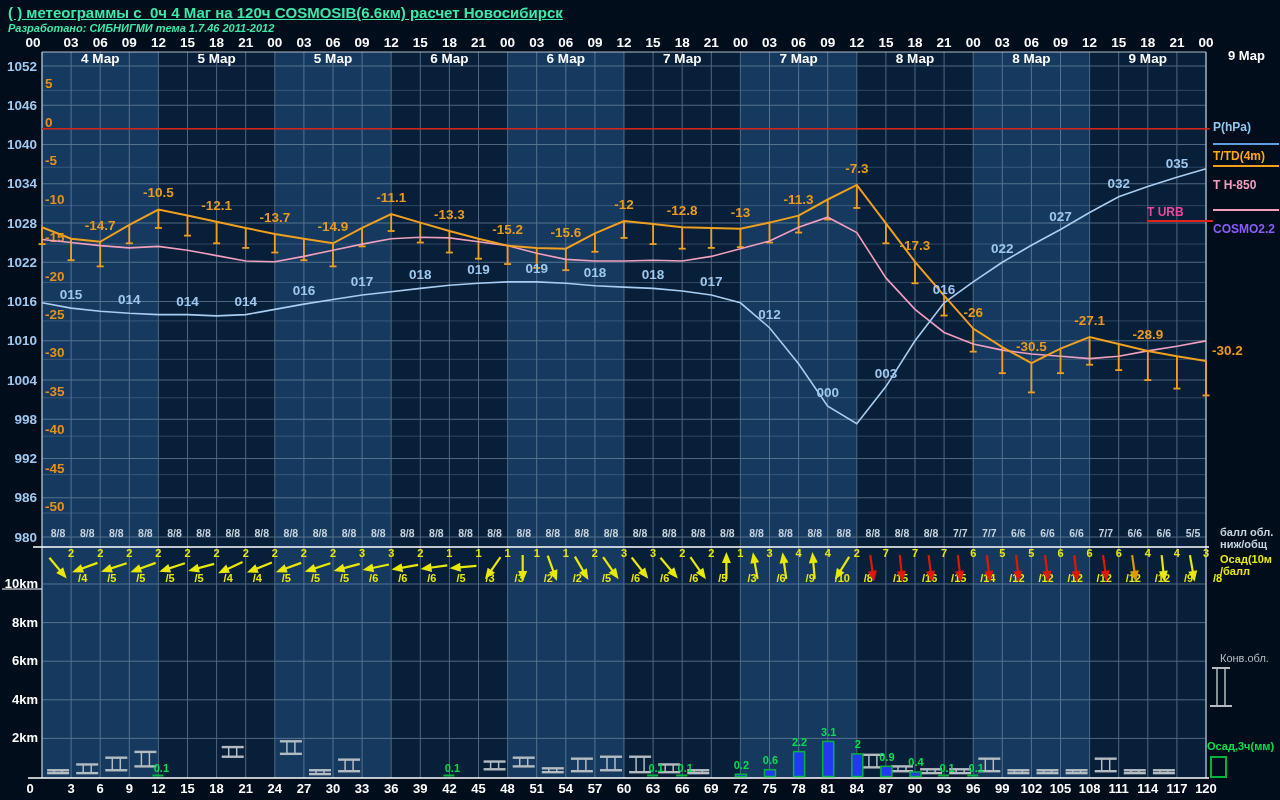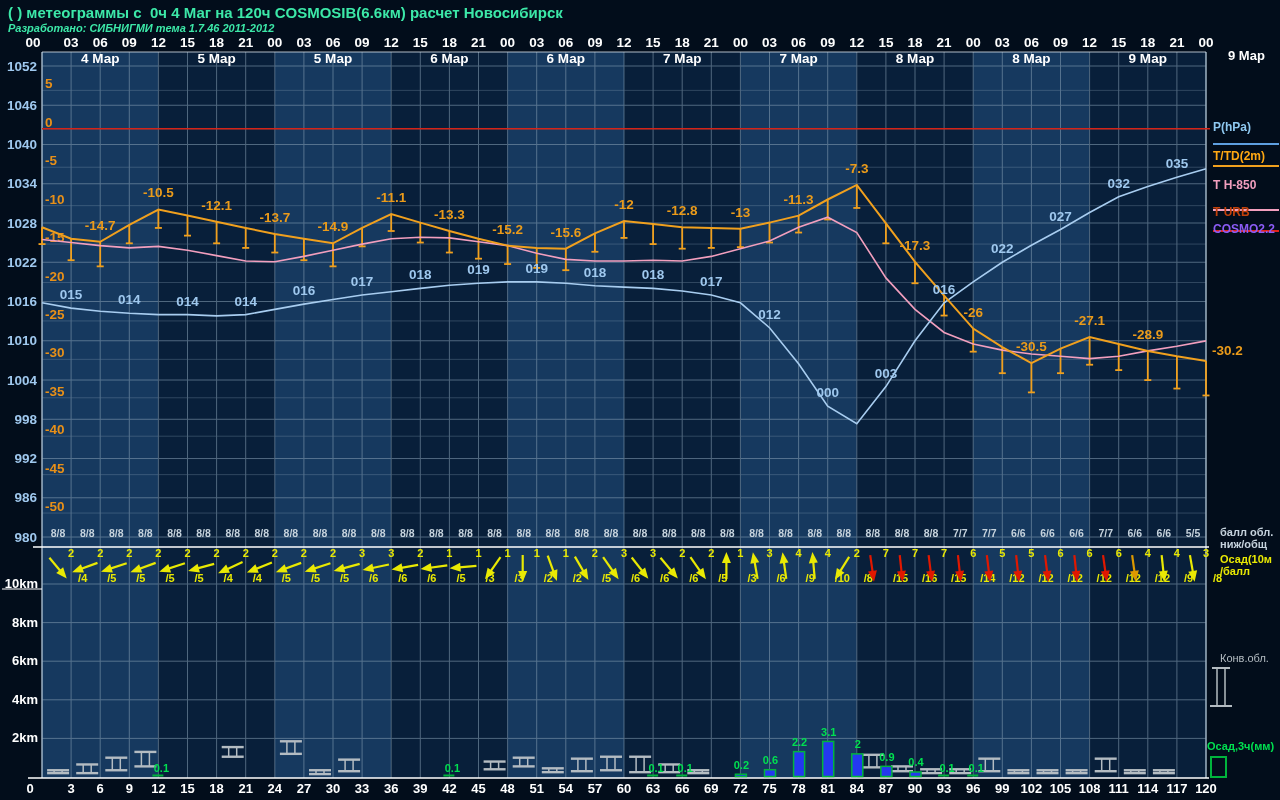--- a/index.html
+++ b/index.html
@@ -4,33 +4,33 @@
 <style>
   html,body{margin:0;padding:0;}
   body{
     width:1280px;height:800px;position:relative;overflow:hidden;
     background:#020d1b;
     font-family:"Liberation Sans",sans-serif;
     -webkit-font-smoothing:antialiased;
   }
   .title{
     position:absolute;left:8px;top:4px;
-    color:#3ce8a8;font-size:15px;font-weight:bold;white-space:pre;
+    color:#3ce8a8;font-size:15px;font-weight:bold;white-space:pre;text-decoration:underline;
   }
   .subtitle{
     position:absolute;left:8px;top:22px;
     color:#3ce8a8;font-size:11px;font-weight:bold;font-style:italic;
   }
   #chart{position:absolute;left:0;top:0;}
   .lg{position:absolute;font-weight:bold;white-space:pre;line-height:12px;}
   .lg-date{left:1228px;top:50px;color:#ffffff;font-size:13px;}
   .lg-p{left:1213px;top:121px;width:66px;color:#8ec8f0;font-size:12px;border-bottom:2px solid #5e9fe0;padding-bottom:10px;}
   .lg-t2m{left:1213px;top:150px;width:66px;color:#ffa813;font-size:12px;border-bottom:2px solid #f0a01e;padding-bottom:3px;}
   .lg-t850{left:1213px;top:179px;width:66px;color:#f29fbe;font-size:12px;border-bottom:2px solid #f29fbe;padding-bottom:18px;}
-  .lg-turb{left:1213px;top:206px;width:66px;color:#c2410c;font-size:12px;border-bottom:2px solid #e02218;padding-bottom:12px;}
+  .lg-turb{left:1147px;top:206px;width:66px;color:#ec4899;font-size:12px;border-bottom:2px solid #e02218;padding-bottom:2px;}
   .lg-cosmo{left:1213px;top:223px;color:#8b5cf6;font-size:12px;}
   .lg-cloud{left:1220px;top:526px;color:#c6d3dd;font-size:11px;}
   .lg-wind{left:1220px;top:553px;color:#e9e903;font-size:11px;}
   .lg-conv{left:1220px;top:652px;color:#b4bcc2;font-size:11px;font-weight:normal;}
   .lg-precip{left:1207px;top:740px;color:#00e050;font-size:11px;}
 </style>
 </head>
 <body>
 
 <div class="title">( ) метеограммы с  0ч 4 Маг на 120ч COSMOSIB(6.6км) расчет Новосибирск</div>
@@ -820,20 +820,20 @@
       <line x1="1212" y1="668" x2="1230" y2="668" stroke-width="2"></line>
       <line x1="1210" y1="706" x2="1232" y2="706" stroke-width="2"></line>
       <line x1="1217" y1="668" x2="1217" y2="706" stroke-width="1.5"></line>
       <line x1="1225" y1="668" x2="1225" y2="706" stroke-width="1.5"></line>
     </g>
     <rect x="1211" y="757" width="15" height="20" fill="none" stroke="#00b43c" stroke-width="2"></rect>
   </svg>
 
 <div class="lg lg-date">9 Мар</div>
 <div class="lg lg-p">P(hPa)</div>
-<div class="lg lg-t2m">T/TD(2m)</div>
+<div class="lg lg-t2m">T/TD(4m)</div>
 <div class="lg lg-t850">T H-850</div>
 <div class="lg lg-turb">T URB</div>
 <div class="lg lg-cosmo">COSMO2.2</div>
 <div class="lg lg-cloud"><span>балл обл.</span><br><span>ниж/общ</span></div>
 <div class="lg lg-wind"><span>Осад(10м</span><br><span>/балл</span></div>
 <div class="lg lg-conv">Конв.обл.</div>
 <div class="lg lg-precip">Осад,3ч(мм)</div>
 
 </body></html>

